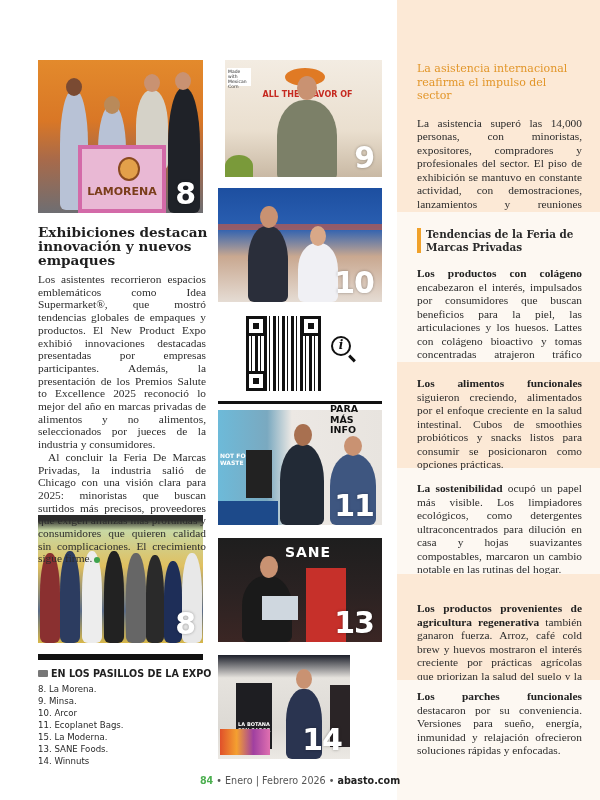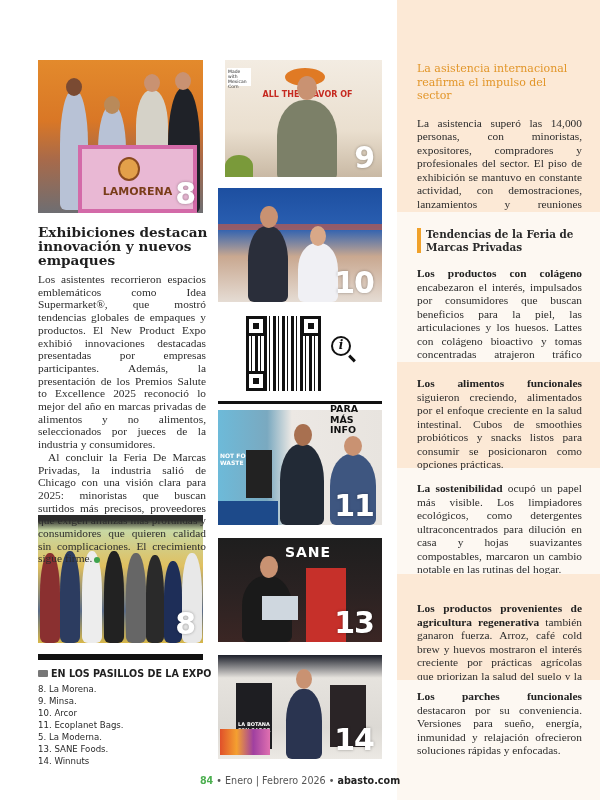--- a/index.html
+++ b/index.html
@@ -30,21 +30,21 @@
   .p9  { left: 225px; top: 60px;  width: 157px; height: 117px;
          background: linear-gradient(180deg,#f3ece2 0%,#eadfcf 60%,#c9b9a4 100%); }
   .p10 { left: 218px; top: 188px; width: 164px; height: 114px;
          background: linear-gradient(180deg,#1d4fa0 0%,#2a5fb2 35%,#c9a890 60%,#e5dcd4 100%); }
   .p11 { left: 218px; top: 410px; width: 164px; height: 115px;
          background: linear-gradient(90deg,#6dbad9 0%,#7aa9c0 30%,#ece8e4 45%,#e8e4df 100%); }
   .p12 { left: 38px;  top: 515px; width: 165px; height: 128px;
          background: linear-gradient(180deg,#2b2b2b 0%,#2b2b2b 4%,#c8d8a4 12%,#e0c060 40%,#5a6b86 75%,#d8b84a 100%); }
   .p13 { left: 218px; top: 538px; width: 164px; height: 104px;
          background: linear-gradient(180deg,#1e1e1e 0%,#2a2222 50%,#3b2624 100%); }
-  .p14 { left: 218px; top: 655px; width: 164px; height: 104px;
+  .p14 { left: 218px; top: 655px; width: 132px; height: 104px;
          background: linear-gradient(180deg,#1c1f2a 0%,#e6e3de 22%,#dcd9d4 70%,#ece9e4 100%); }
 
   
   .person { position: absolute; border-radius: 45% 45% 6px 6px; }
   .head { position: absolute; border-radius: 50%; background: #c99272; }
   .banner { position: absolute; font-family: "DejaVu Sans", sans-serif; font-weight: bold; text-align: center; }
 
   
   .article-title { position: absolute; left: 38px; top: 226px; width: 170px; font-family: "DejaVu Serif", serif; font-size: 13.6px; line-height: 13.8px; color: #1f1f1f; }
   .article-body { position: absolute; left: 38px; top: 273px; width: 168px; font-family: "Liberation Serif", serif; font-size: 11.4px; line-height: 12.7px; text-align: justify; color: #2c2c2c; }
@@ -114,21 +114,21 @@
 
 <div class="photo p8">
   <div class="person" style="left:22px;top:30px;width:28px;height:120px;background:#b8c2d6;"></div>
   <div class="head" style="left:28px;top:18px;width:16px;height:18px;background:#7a4a32;"></div>
   <div class="person" style="left:60px;top:45px;width:28px;height:100px;background:#b8c2d6;"></div>
   <div class="head" style="left:66px;top:36px;width:16px;height:18px;background:#b98a5a;"></div>
   <div class="person" style="left:98px;top:30px;width:32px;height:80px;background:#d5d2c8;"></div>
   <div class="head" style="left:106px;top:14px;width:16px;height:18px;"></div>
   <div class="person" style="left:130px;top:28px;width:32px;height:125px;background:#1f2228;"></div>
   <div class="head" style="left:137px;top:12px;width:16px;height:18px;"></div>
-  <div style="position:absolute;left:40px;top:85px;width:119px;height:68px;background:#e9b8d4;border:4px solid #d36aa8;">
+  <div style="position:absolute;left:40px;top:85px;width:88px;height:68px;background:#e9b8d4;border:4px solid #d36aa8;">
     <div class="banner" style="left:0;right:0;top:36px;font-size:11px;color:#7a3d1a;">LAMORENA</div>
     <div style="position:absolute;left:36px;top:8px;width:22px;height:24px;border-radius:50%;background:#e3a04a;border:2px solid #8a4a20;"></div>
   </div>
   <span class="num">8</span>
 </div>
 
 <div class="photo p9">
   <div style="position:absolute;left:2px;top:8px;width:24px;height:18px;background:#fff;font-family:'DejaVu Sans',sans-serif;font-size:4.5px;line-height:5px;color:#333;padding:1px;">Made with Mexican Corn</div>
   <div style="position:absolute;left:60px;top:8px;width:40px;height:18px;border-radius:50%;background:#e07a24;"></div>
   <div class="banner" style="left:10px;top:30px;width:145px;font-size:8px;color:#c62a20;white-space:nowrap;">ALL THE FLAVOR OF</div>
@@ -211,21 +211,21 @@
 </div>
 <div class="qr-rule"></div>
 
 <div class="cap-rule"></div>
 <div class="cap-title"><span class="cam"></span><span>EN LOS PASILLOS DE LA EXPO</span></div>
 <ul class="cap-list">
   <li>8. La Morena.</li>
   <li>9. Minsa.</li>
   <li>10. Arcor</li>
   <li>11. Ecoplanet Bags.</li>
-  <li>5. La Moderna.</li>
+  <li>15. La Moderna.</li>
   <li>13. SANE Foods.</li>
   <li>14. Winnuts</li>
 </ul>
 
 <div class="footer">
   <span class="pg">84</span>
   <span>•</span>
   <span>Enero | Febrero 2026</span>
   <span>•</span>
   <span class="site">abasto.com</span>

